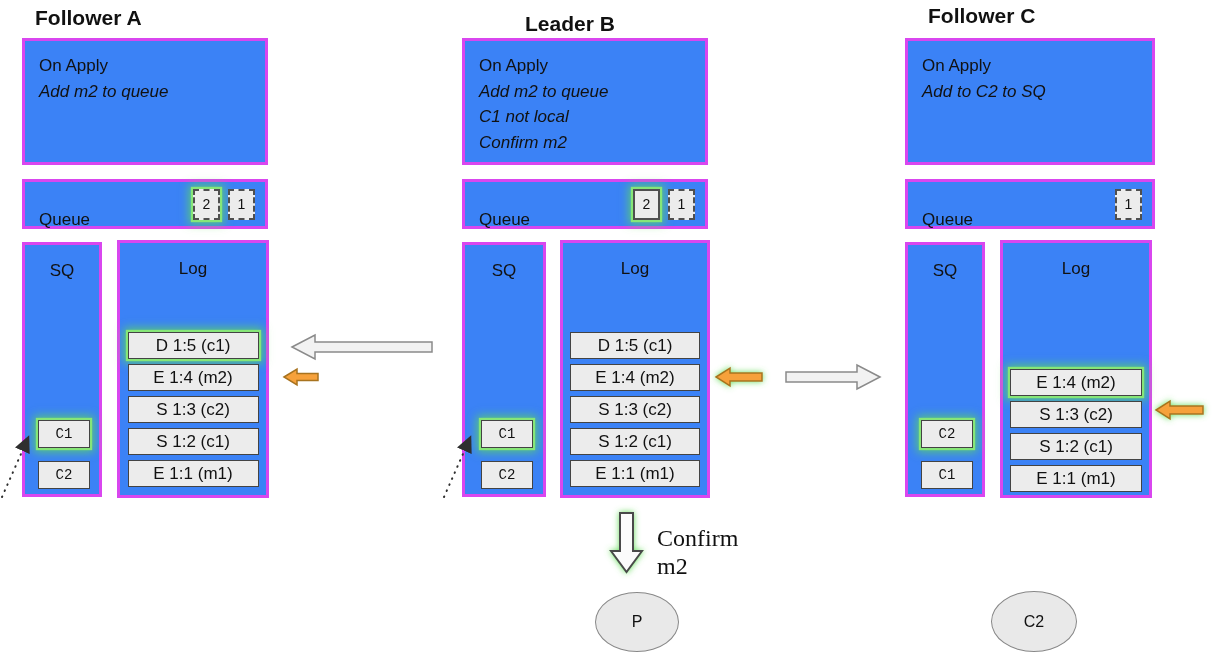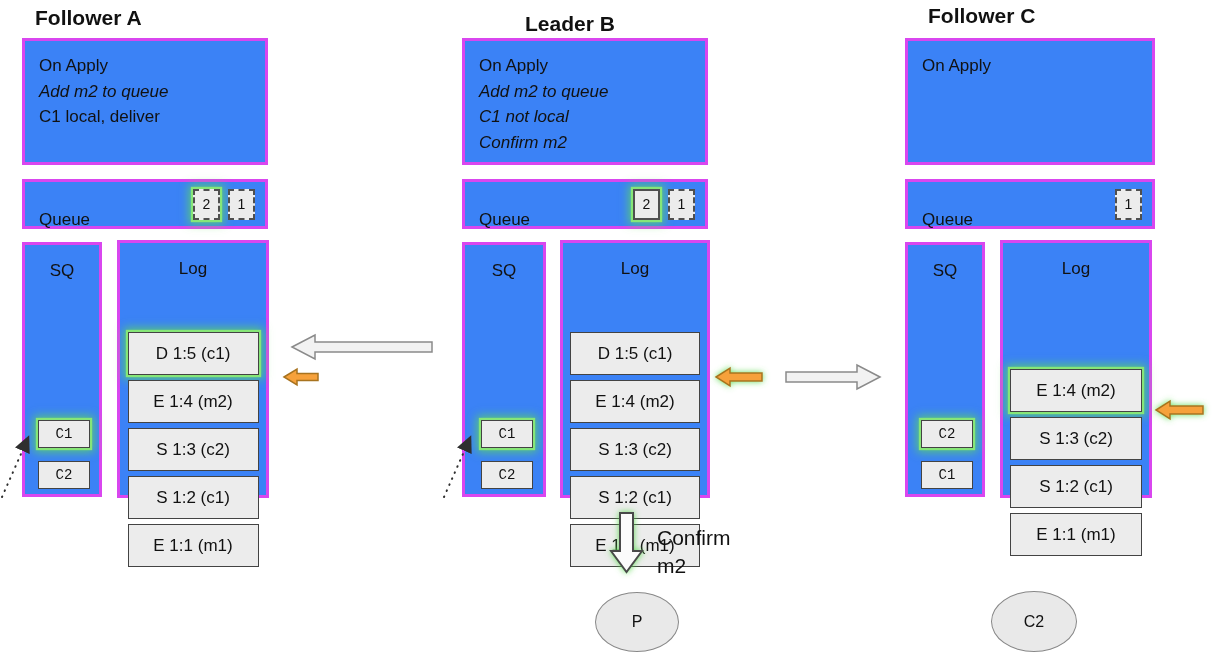--- a/index.html
+++ b/index.html
@@ -12,39 +12,38 @@
   .italic{font-style:italic;}
   .queue{display:flex;align-items:center;padding:0 10px 0 14px;font-size:17px;}
   .queue-label{flex:1;margin-top:32px;}
   .qitem{width:27px;height:31px;margin-left:8px;border:2px dashed #4f4f4f;background:#ececec;
          display:flex;align-items:center;justify-content:center;font-size:14px;box-sizing:border-box;}
   .qitem.solid{border-style:solid;}
   .sq-label,.log-label{position:absolute;top:16px;left:0;width:100%;text-align:center;font-size:17px;}
   .chip{position:absolute;height:28px;border:1.5px solid #434343;background:#ececec;box-sizing:border-box;
         display:flex;align-items:center;justify-content:center;font-size:14px;font-family:Liberation Mono, monospace;}
   .entries{position:absolute;left:0;right:0;display:flex;flex-direction:column;align-items:center;gap:5px;}
-  .entry{height:43px;border:1.5px solid #434343;background:#ececec;display:flex;align-items:center;
+  .entry{height:27px;border:1.5px solid #434343;background:#ececec;display:flex;align-items:center;
          justify-content:center;font-size:17px;box-sizing:border-box;}
   .glow{box-shadow:0 0 1px 2px #86e678, 0 0 9px 4px rgba(97,224,80,.75);}
-  .confirm-text{font-size:21px;line-height:28px;white-space:pre-line;}
+  .confirm-text{font-size:24px;line-height:28px;white-space:pre-line;font-family:Liberation Serif, serif;}
   .actor{border:1px solid #888;background:#e9e9e9;border-radius:50%;display:flex;align-items:center;
          justify-content:center;font-size:16px;}
   svg.overlay{position:absolute;left:0;top:0;pointer-events:none;}
 </style>
 </head>
 <body>
 
 <div class="canvas">
 
   <div class="abs node-title" style="left:35px;top:6px;">Follower A</div>
 
   <div class="abs box onapply" style="left:22px;top:38px;width:246px;height:127px;">
     <div>On Apply</div>
     <div class="italic">Add m2 to queue</div>
-    <div>C1 local, deliver</div>
   </div>
 
   <div class="abs box queue" style="left:22px;top:179px;width:246px;height:50px;">
     <div class="queue-label">Queue</div>
     <div class="qitem glow">2</div>
     <div class="qitem">1</div>
   </div>
 
   <div class="abs box" style="left:22px;top:242px;width:80px;height:255px;">
     <div class="sq-label">SQ</div>
@@ -92,20 +91,21 @@
       <div class="entry" style="width:130px;">S 1:3 (c2)</div>
       <div class="entry" style="width:130px;">S 1:2 (c1)</div>
       <div class="entry" style="width:130px;">E 1:1 (m1)</div>
     </div>
   </div>
 
   <div class="abs node-title" style="left:928px;top:4px;">Follower C</div>
 
   <div class="abs box onapply" style="left:905px;top:38px;width:250px;height:127px;">
     <div>On Apply</div>
+    <div class="italic">Add to C2 to SQ</div>
   </div>
 
   <div class="abs box queue" style="left:905px;top:179px;width:250px;height:50px;">
     <div class="queue-label">Queue</div>
     <div class="qitem">1</div>
   </div>
 
   <div class="abs box" style="left:905px;top:242px;width:80px;height:255px;">
     <div class="sq-label">SQ</div>
     <div class="chip glow" style="left:13px;top:175px;width:52px;">C2</div>

